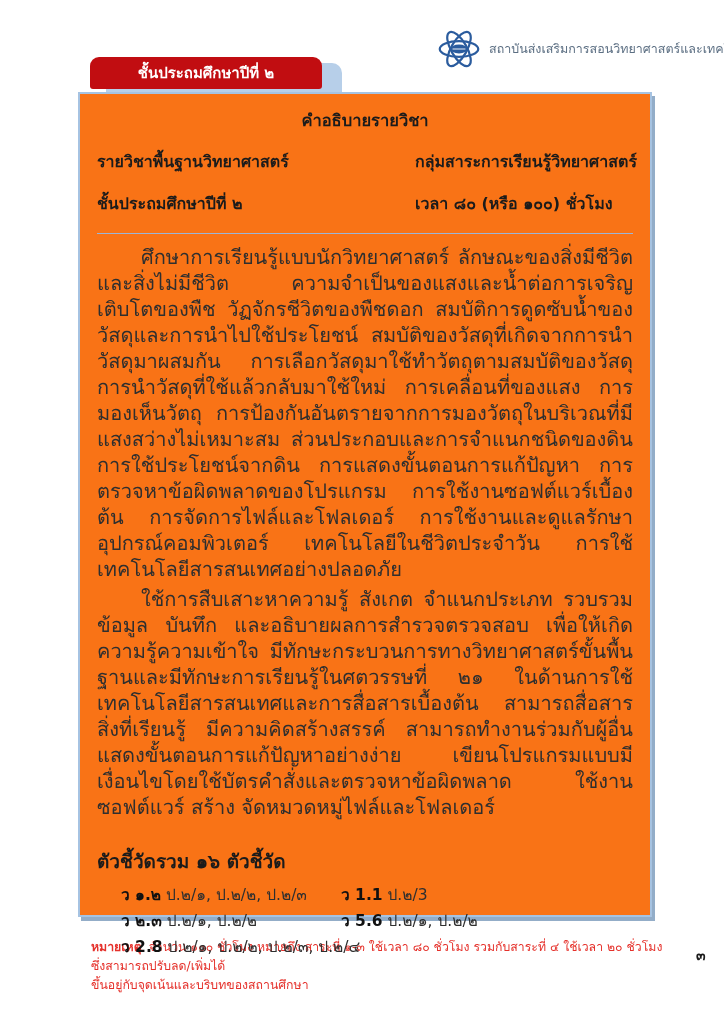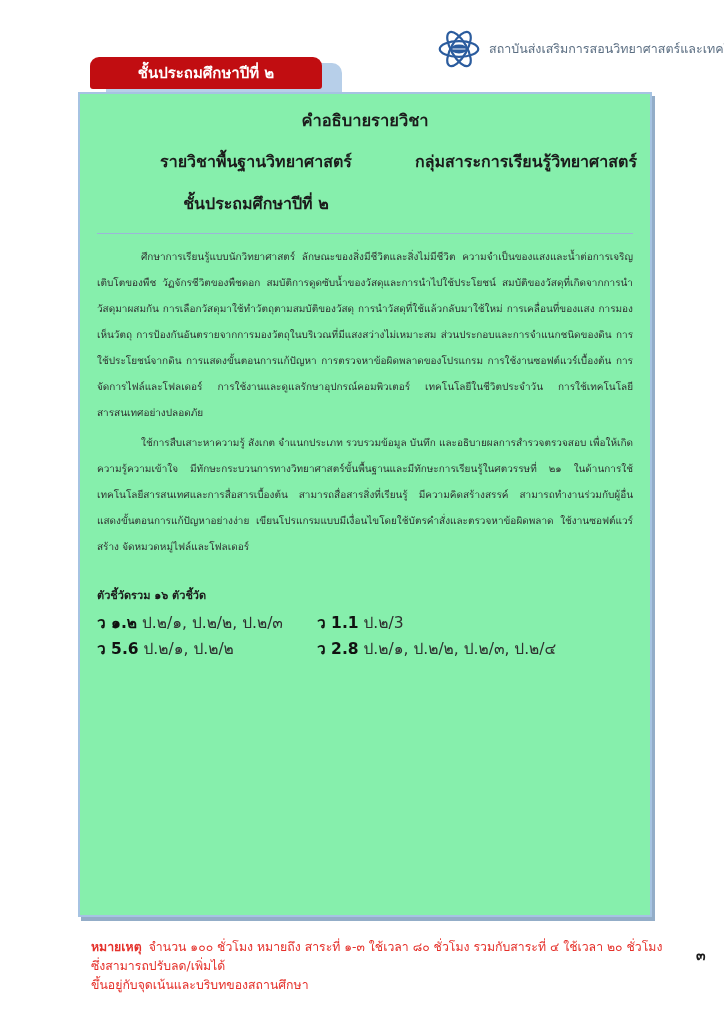--- a/index.html
+++ b/index.html
@@ -35,58 +35,57 @@
     background:#c10d11;border-radius:9px 9px 3px 3px;
     display:flex;align-items:center;justify-content:center;
     z-index:2;
   }
   .tab span{
     color:#ffffff;font-weight:bold;font-size:15px;line-height:1;
   }
   
   .box{
     position:absolute;left:78px;top:92px;width:574px;height:825px;
-    background:#86efac;
+    background:#f97316;
     border:2px solid #a6c3e2;
     box-shadow:3px 4px 0 0 #93adc8;
     box-sizing:border-box;
     padding:10px 17px 0 17px;
     z-index:1;
   }
   .box-title{
     text-align:center;font-weight:bold;font-size:16.5px;color:#1b1b1b;
     margin-top:3px;margin-bottom:16px;
   }
   .meta-row{
     display:grid;grid-template-columns:1fr 218px;
     margin-bottom:17px;
-    text-align:center;
   }
   .meta-row span{
     font-weight:bold;font-size:16px;color:#1b1b1b;white-space:nowrap;
   }
   .divider{
     border-top:1.5px solid #9cb6d8;
     margin:2px 0 10px 0;
   }
   .para{
     margin:0 0 4px 0;
-    font-size:10px;line-height:26px;color:#2f2f2f;
+    font-size:20px;line-height:26px;color:#2f2f2f;
     text-indent:44px;text-align:justify;
   }
   .ind-heading{
     margin-top:26px;margin-bottom:6px;
-    font-weight:bold;font-size:11px;color:#1b1b1b;
+    font-weight:bold;font-size:19px;color:#1b1b1b;
   }
   .ind-grid{
     display:grid;grid-template-columns:212px 1fr;
     row-gap:0;column-gap:8px;
   }
   .ind-cell{
-    font-size:15.5px;line-height:26px;color:#2f2f2f;white-space:nowrap;
+    font-size:15.5px;line-height:26px;color:#2f2f2f;white-space:nowrap;margin-left:24px;
   }
   .ind-cell b{color:#111111;}
   
   .footnote{
     position:absolute;left:91px;top:938px;width:575px;
     color:#e5312b;font-size:12.3px;line-height:19px;
   }
   .fn-label{font-weight:bold;margin-right:7px;}
   .page-number{
     position:absolute;left:696px;top:944px;
@@ -121,37 +120,42 @@
   <div class="box">
 
     <div class="box-title">คำอธิบายรายวิชา</div>
 
     <div class="meta-row">
       <span>รายวิชาพื้นฐานวิทยาศาสตร์</span>
       <span>กลุ่มสาระการเรียนรู้วิทยาศาสตร์</span>
     </div>
     <div class="meta-row">
       <span>ชั้นประถมศึกษาปีที่ ๒</span>
+      <span>เวลา ๘๐ (หรือ ๑๐๐) ชั่วโมง</span>
     </div>
 
     <div class="divider"></div>
 
     <p class="para">ศึกษาการเรียนรู้แบบนักวิทยาศาสตร์ ลักษณะของสิ่งมีชีวิตและสิ่งไม่มีชีวิต ความจำเป็นของแสงและน้ำต่อการเจริญเติบโตของพืช วัฏจักรชีวิตของพืชดอก สมบัติการดูดซับน้ำของวัสดุและการนำไปใช้ประโยชน์ สมบัติของวัสดุที่เกิดจากการนำวัสดุมาผสมกัน การเลือกวัสดุมาใช้ทำวัตถุตามสมบัติของวัสดุ การนำวัสดุที่ใช้แล้วกลับมาใช้ใหม่ การเคลื่อนที่ของแสง การมองเห็นวัตถุ การป้องกันอันตรายจากการมองวัตถุในบริเวณที่มีแสงสว่างไม่เหมาะสม ส่วนประกอบและการจำแนกชนิดของดิน การใช้ประโยชน์จากดิน การแสดงขั้นตอนการแก้ปัญหา การตรวจหาข้อผิดพลาดของโปรแกรม การใช้งานซอฟต์แวร์เบื้องต้น การจัดการไฟล์และโฟลเดอร์ การใช้งานและดูแลรักษาอุปกรณ์คอมพิวเตอร์ เทคโนโลยีในชีวิตประจำวัน การใช้เทคโนโลยีสารสนเทศอย่างปลอดภัย</p>
     <p class="para">ใช้การสืบเสาะหาความรู้ สังเกต จำแนกประเภท รวบรวมข้อมูล บันทึก และอธิบายผลการสำรวจตรวจสอบ เพื่อให้เกิดความรู้ความเข้าใจ มีทักษะกระบวนการทางวิทยาศาสตร์ขั้นพื้นฐานและมีทักษะการเรียนรู้ในศตวรรษที่ ๒๑ ในด้านการใช้เทคโนโลยีสารสนเทศและการสื่อสารเบื้องต้น สามารถสื่อสารสิ่งที่เรียนรู้ มีความคิดสร้างสรรค์ สามารถทำงานร่วมกับผู้อื่น แสดงขั้นตอนการแก้ปัญหาอย่างง่าย เขียนโปรแกรมแบบมีเงื่อนไขโดยใช้บัตรคำสั่งและตรวจหาข้อผิดพลาด ใช้งานซอฟต์แวร์ สร้าง จัดหมวดหมู่ไฟล์และโฟลเดอร์</p>
 
     <div class="ind-heading">ตัวชี้วัดรวม ๑๖ ตัวชี้วัด</div>
 
     <div class="ind-grid">
       <div class="ind-cell">
         <b>ว ๑.๒</b>
         <span>ป.๒/๑, ป.๒/๒, ป.๒/๓</span>
       </div>
       <div class="ind-cell">
         <b>ว 1.1</b>
         <span>ป.๒/3</span>
+      </div>
+      <div class="ind-cell">
+        <b>ว ๒.๓</b>
+        <span>ป.๒/๑, ป.๒/๒</span>
       </div>
       <div class="ind-cell">
         <b>ว 5.6</b>
         <span>ป.๒/๑, ป.๒/๒</span>
       </div>
       <div class="ind-cell">
         <b>ว 2.8</b>
         <span>ป.๒/๑, ป.๒/๒, ป.๒/๓, ป.๒/๔</span>
       </div>
     </div>

